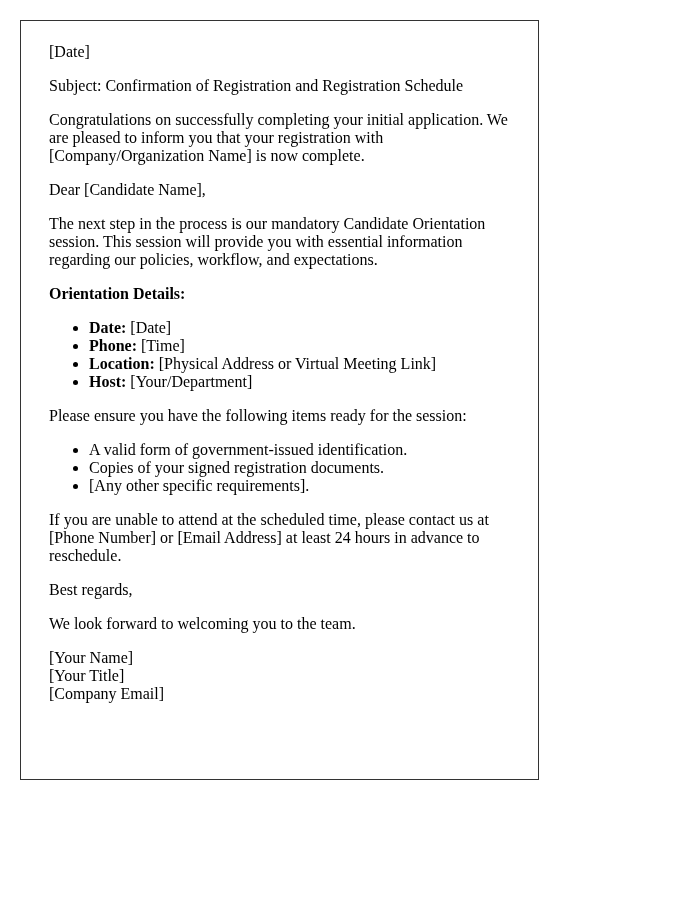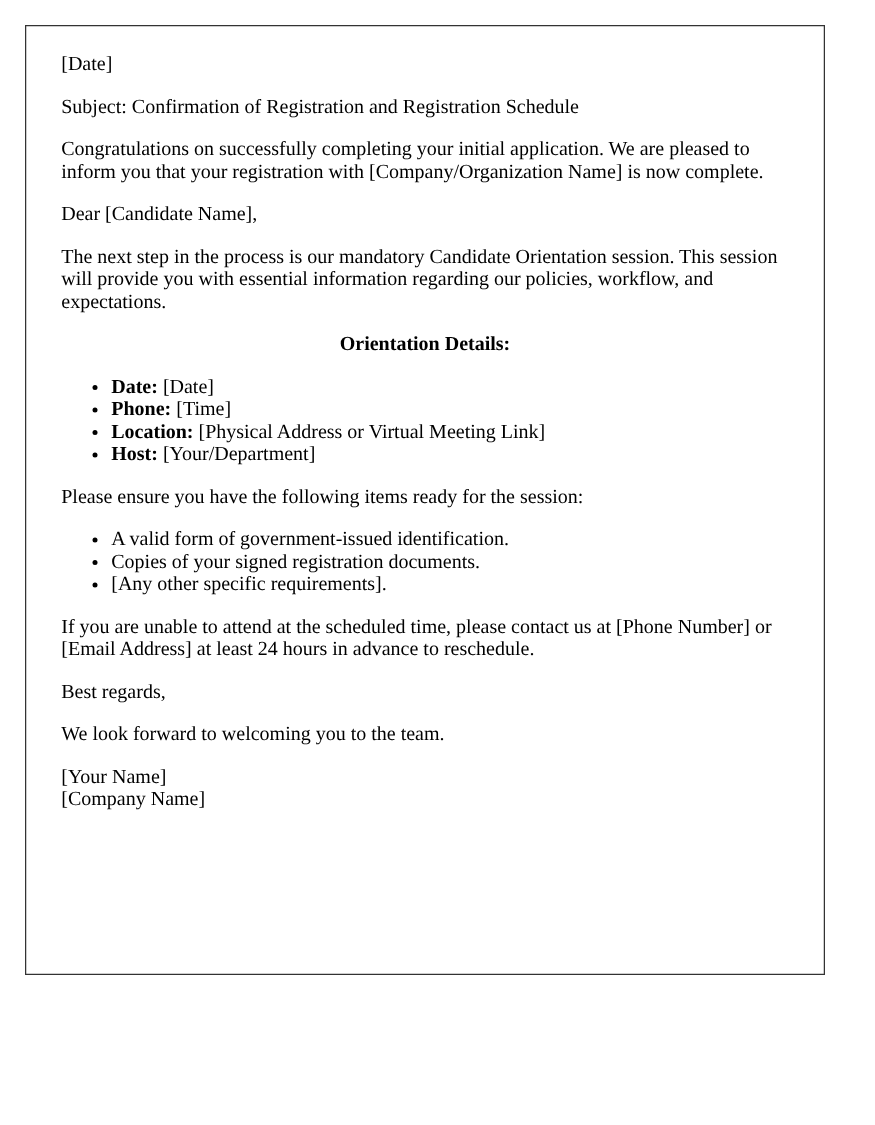--- a/index.html
+++ b/index.html
@@ -13,21 +13,21 @@
       position: relative;
       font-family: "Liberation Serif", "DejaVu Serif", serif;
       font-size: 16px;
       line-height: 18px;
       color: #000000;
     }
     .letter {
       position: absolute;
       left: 20px;
       top: 20px;
-      width: 640px;
+      width: 519px;
       height: 760px;
       border: 1px solid #333333;
       box-sizing: border-box;
       padding: 22px 28px 20px 28px;
     }
     .letter p {
       margin: 0 0 16px 0;
     }
     .letter .address-block p {
       margin: 0;
@@ -37,21 +37,20 @@
     }
     .letter ul {
       margin: 0 0 16px 0;
       padding-left: 40px;
     }
     .letter ul li {
       margin: 0;
     }
     .bold {
       font-weight: bold;
-      text-align: center;
     }
   </style>
 </head>
 <body>
 
 <div class="letter">
 
   <p>[Date]</p>
 
 
@@ -93,16 +92,17 @@
   </ul>
 
   <p>If you are unable to attend at the scheduled time, please contact us at [Phone Number] or [Email Address] at least 24 hours in advance to reschedule.</p>
 
   <p>Best regards,</p>
 
   <p>We look forward to welcoming you to the team.</p>
 
   <div class="address-block">
     <p>[Your Name]</p>
-    <p>[Company Name]</p>
+    <p>[Your Title]</p>
+    <p>[Company Email]</p>
   </div>
 
 </div>
 
 </body></html>

